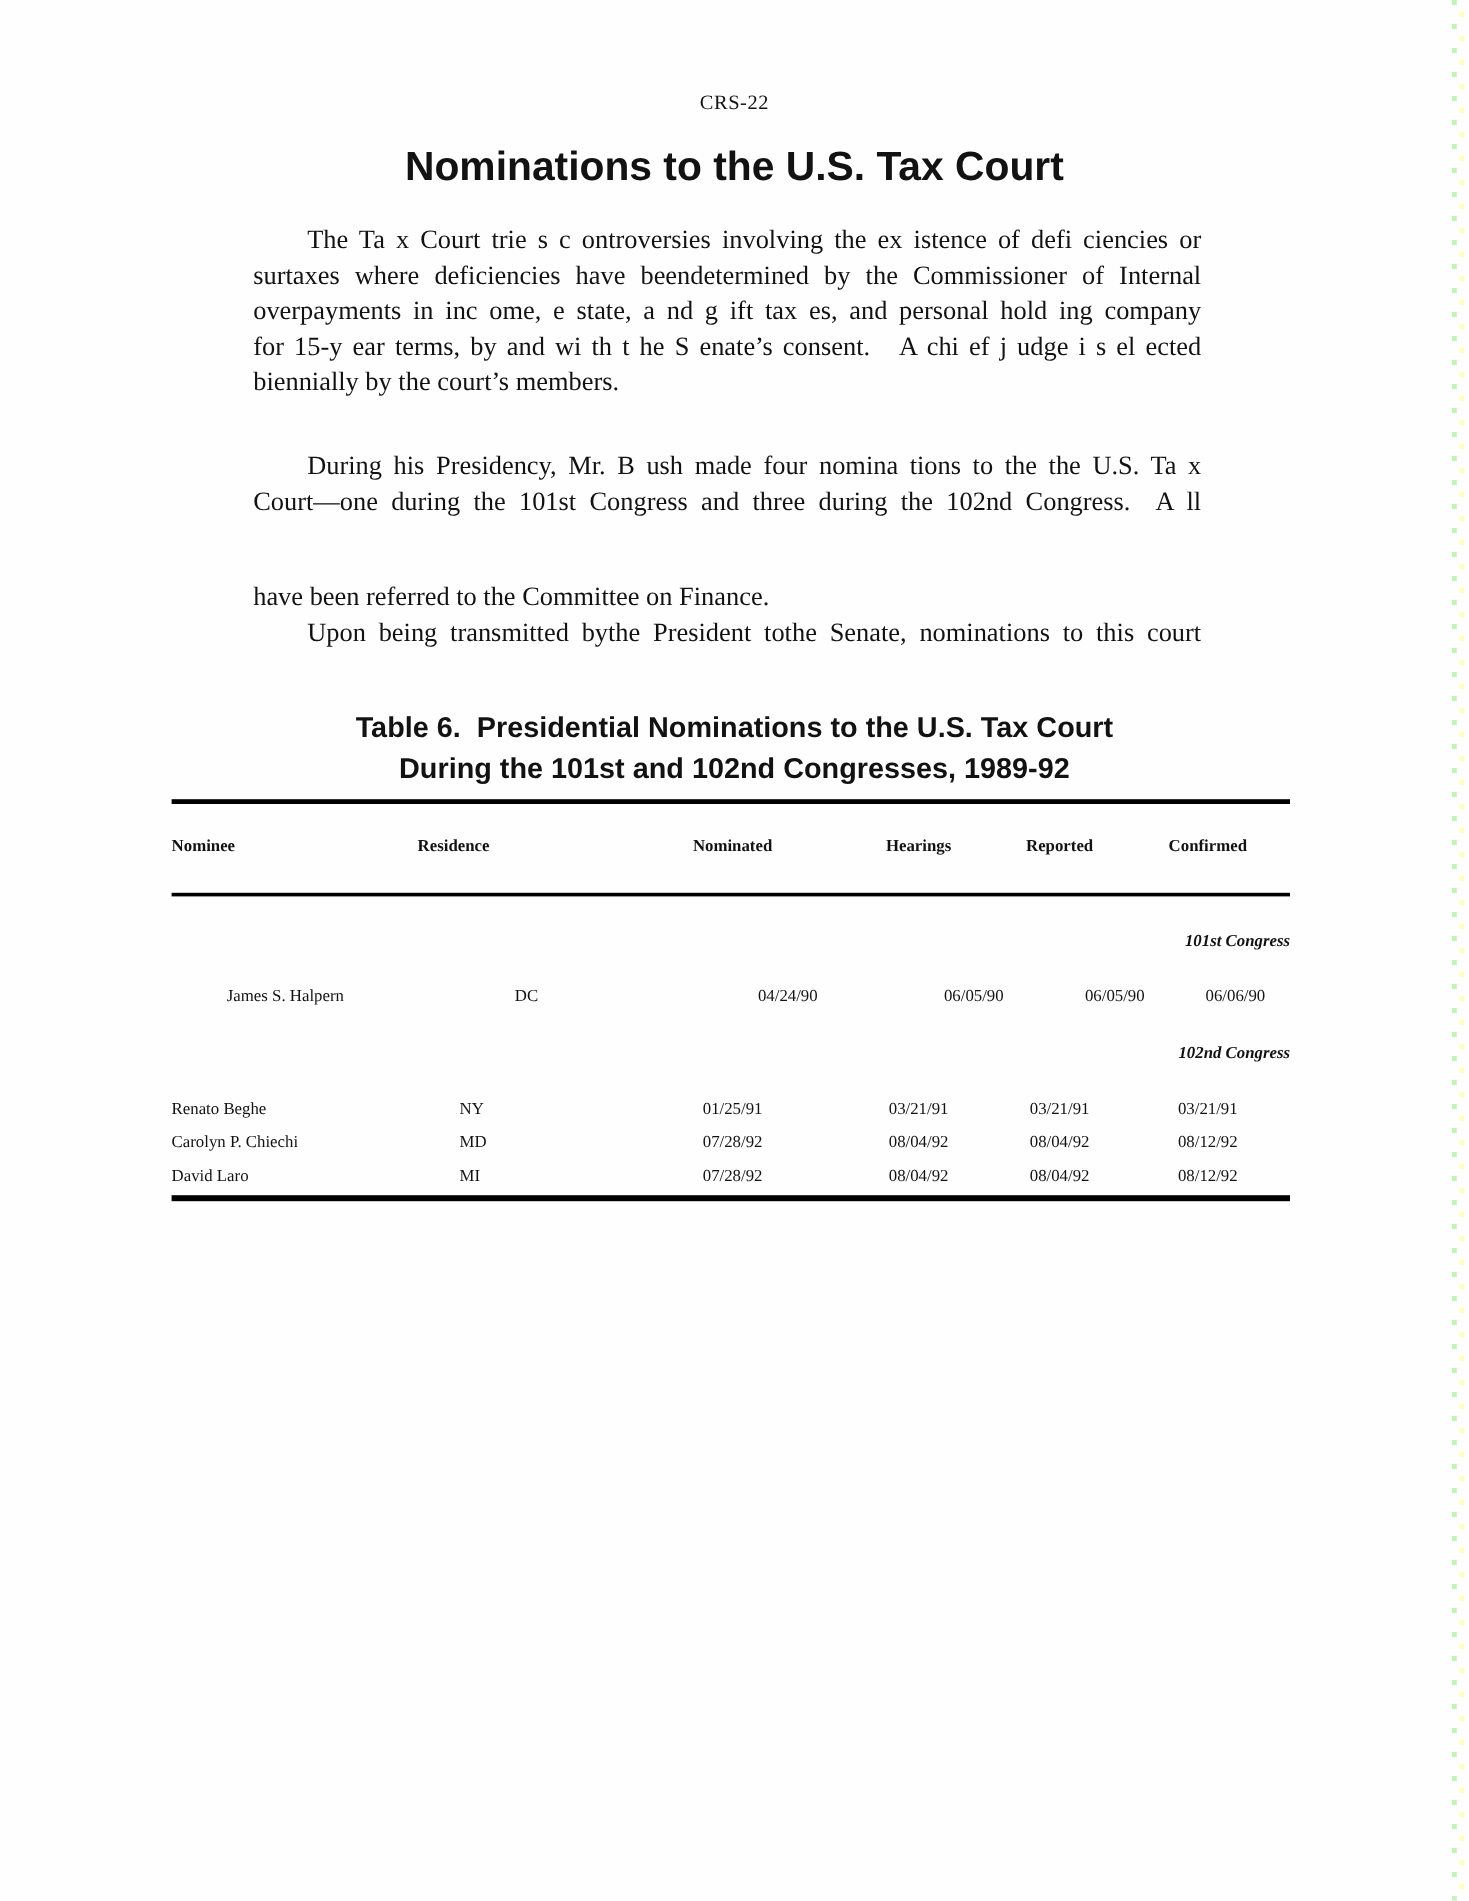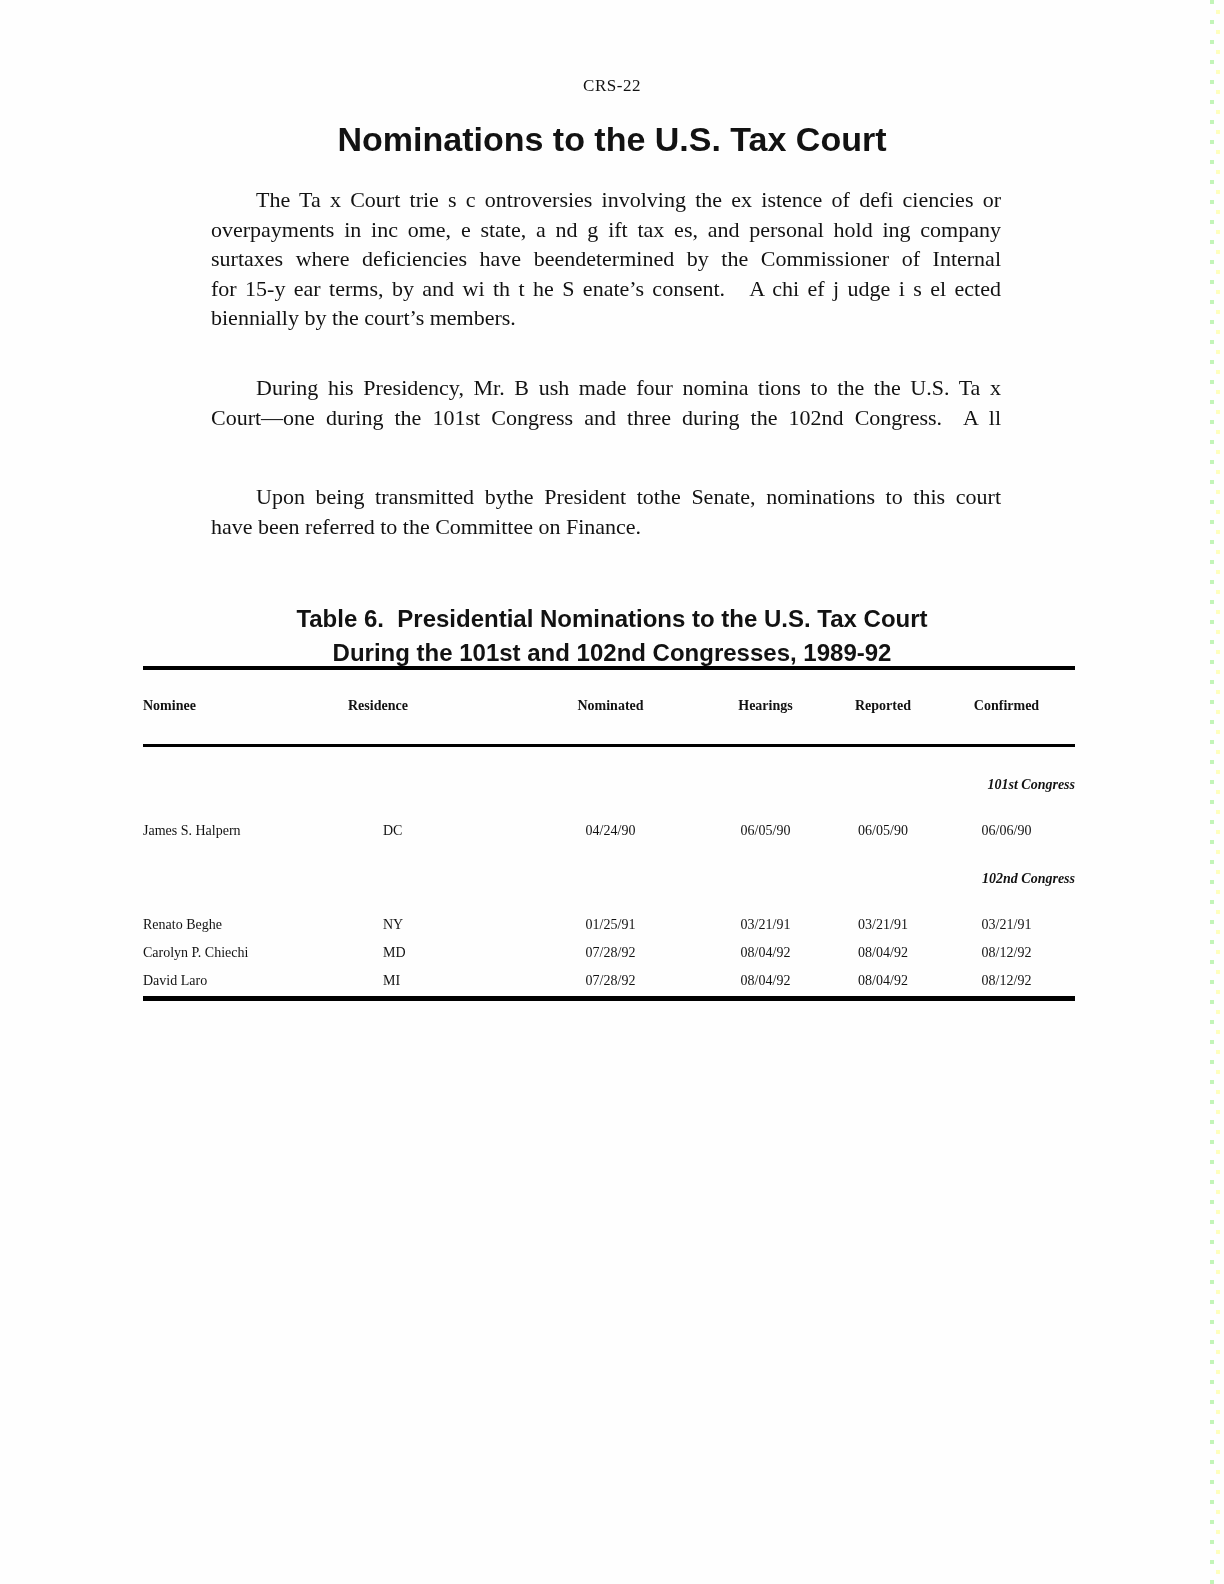--- a/index.html
+++ b/index.html
@@ -38,70 +38,70 @@
   .para-2{top:373px;}
   .para-3{top:482px;}
   .pline{text-align:justify;text-align-last:justify;white-space:normal;}
   .pline.first{text-indent:45px;}
   .pline.last{text-align-last:left;}
 
   .table-title{
     position:absolute;top:590px;left:0;width:100%;
     text-align:center;
     font-family:"Liberation Sans", sans-serif;
-    font-weight:bold;font-size:24px;line-height:34px;margin-top:12px;
+    font-weight:bold;font-size:24px;line-height:34px;
   }
 
   .table-area{position:absolute;left:143px;top:666px;width:932px;font-size:14px;}
   .rule{background:var(--rule-color);width:100%;}
   .rule.top{height:4px;}
   .rule.mid{height:3px;margin-top:20px;}
   .rule.bottom{height:5px;margin-top:1px;}
 
   .grid{display:grid;grid-template-columns:205px 170px 185px 125px 110px 1fr;align-items:baseline;}
   .cell{white-space:nowrap;}
   .c-l{text-align:left;}
   .c-c{text-align:center;}
   .thead{margin-top:28px;height:26px;font-weight:bold;}
   .trow{height:28px;line-height:28px;}
   .trow .c-res{padding-left:35px;}
-  .row-halpern{margin-top:22px;height:24px;line-height:24px;}
+  .row-halpern{margin-top:22px;height:24px;line-height:24px;margin-left:46px;}
   .section-label{
     margin-top:26px;height:24px;line-height:24px;
     text-align:right;font-weight:bold;font-style:italic;
   }
   .section-label.second{margin-top:24px;}
   .rows-102{margin-top:20px;}
 </style>
 </head>
 <body>
 
 <div class="edge-dots a"></div>
 <div class="edge-dots b"></div>
 
 <div class="crs-header">CRS-22</div>
 
 <h1 class="doc-title">Nominations to the U.S. Tax Court</h1>
 
 <div class="body-text para-1">
   <div class="pline first">The Ta x Court trie s c ontroversies involving the ex istence of defi ciencies or</div>
+  <div class="pline">surtaxes where deficiencies have beendetermined by the Commissioner of Internal</div>
   <div class="pline">overpayments in inc ome, e state, a nd g ift tax es, and personal hold ing company</div>
-  <div class="pline">surtaxes where deficiencies have beendetermined by the Commissioner of Internal</div>
   <div class="pline">for 15-y ear terms, by and wi th t he S enate’s consent.&nbsp;&nbsp; A chi ef j udge i s el ected</div>
   <div class="pline last">biennially by the court’s members.</div>
 </div>
 
 <div class="body-text para-2">
   <div class="pline first">During his Presidency, Mr. B ush made four nomina tions to the the U.S. Ta x</div>
   <div class="pline">Court—one during the 101st Congress and three during the 102nd Congress.&nbsp; A ll</div>
 </div>
 
 <div class="body-text para-3">
+  <div class="pline last">have been referred to the Committee on Finance.</div>
   <div class="pline first">Upon being transmitted bythe President tothe Senate, nominations to this court</div>
-  <div class="pline last">have been referred to the Committee on Finance.</div>
 </div>
 
 <div class="table-title">
   <div>Table 6.&nbsp; Presidential Nominations to the U.S. Tax Court</div>
   <div>During the 101st and 102nd Congresses, 1989-92</div>
 </div>
 
 <div class="table-area">
   <div class="rule top"></div>
 

